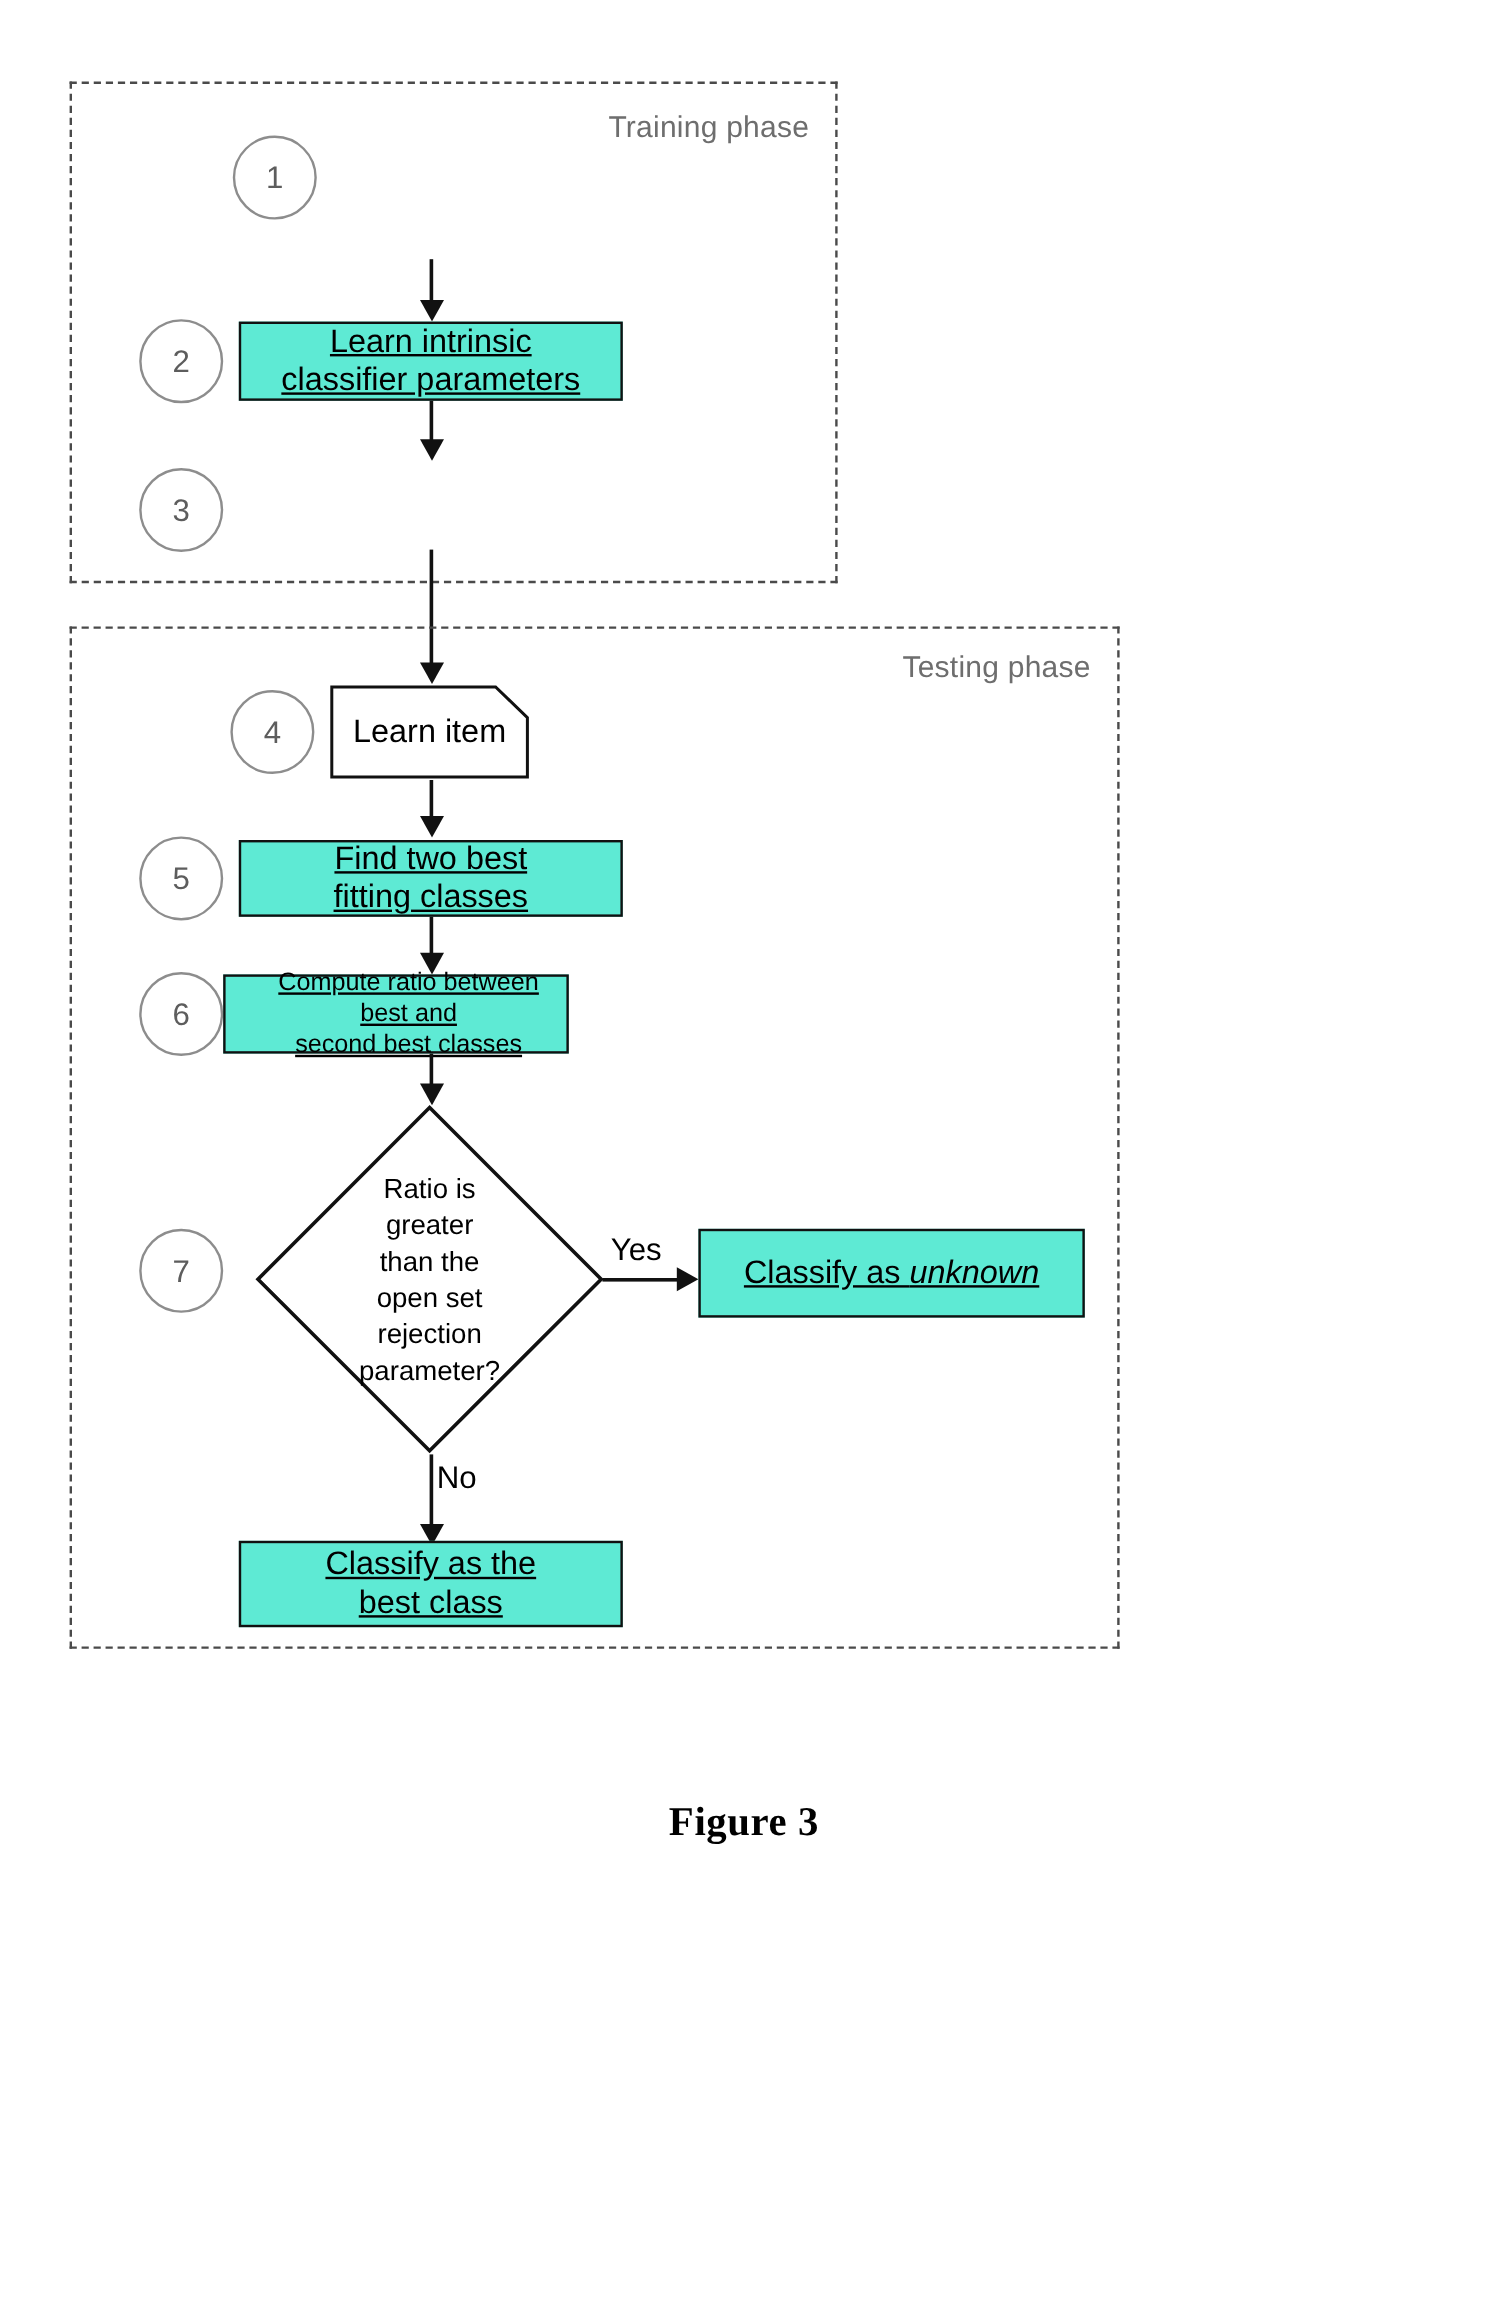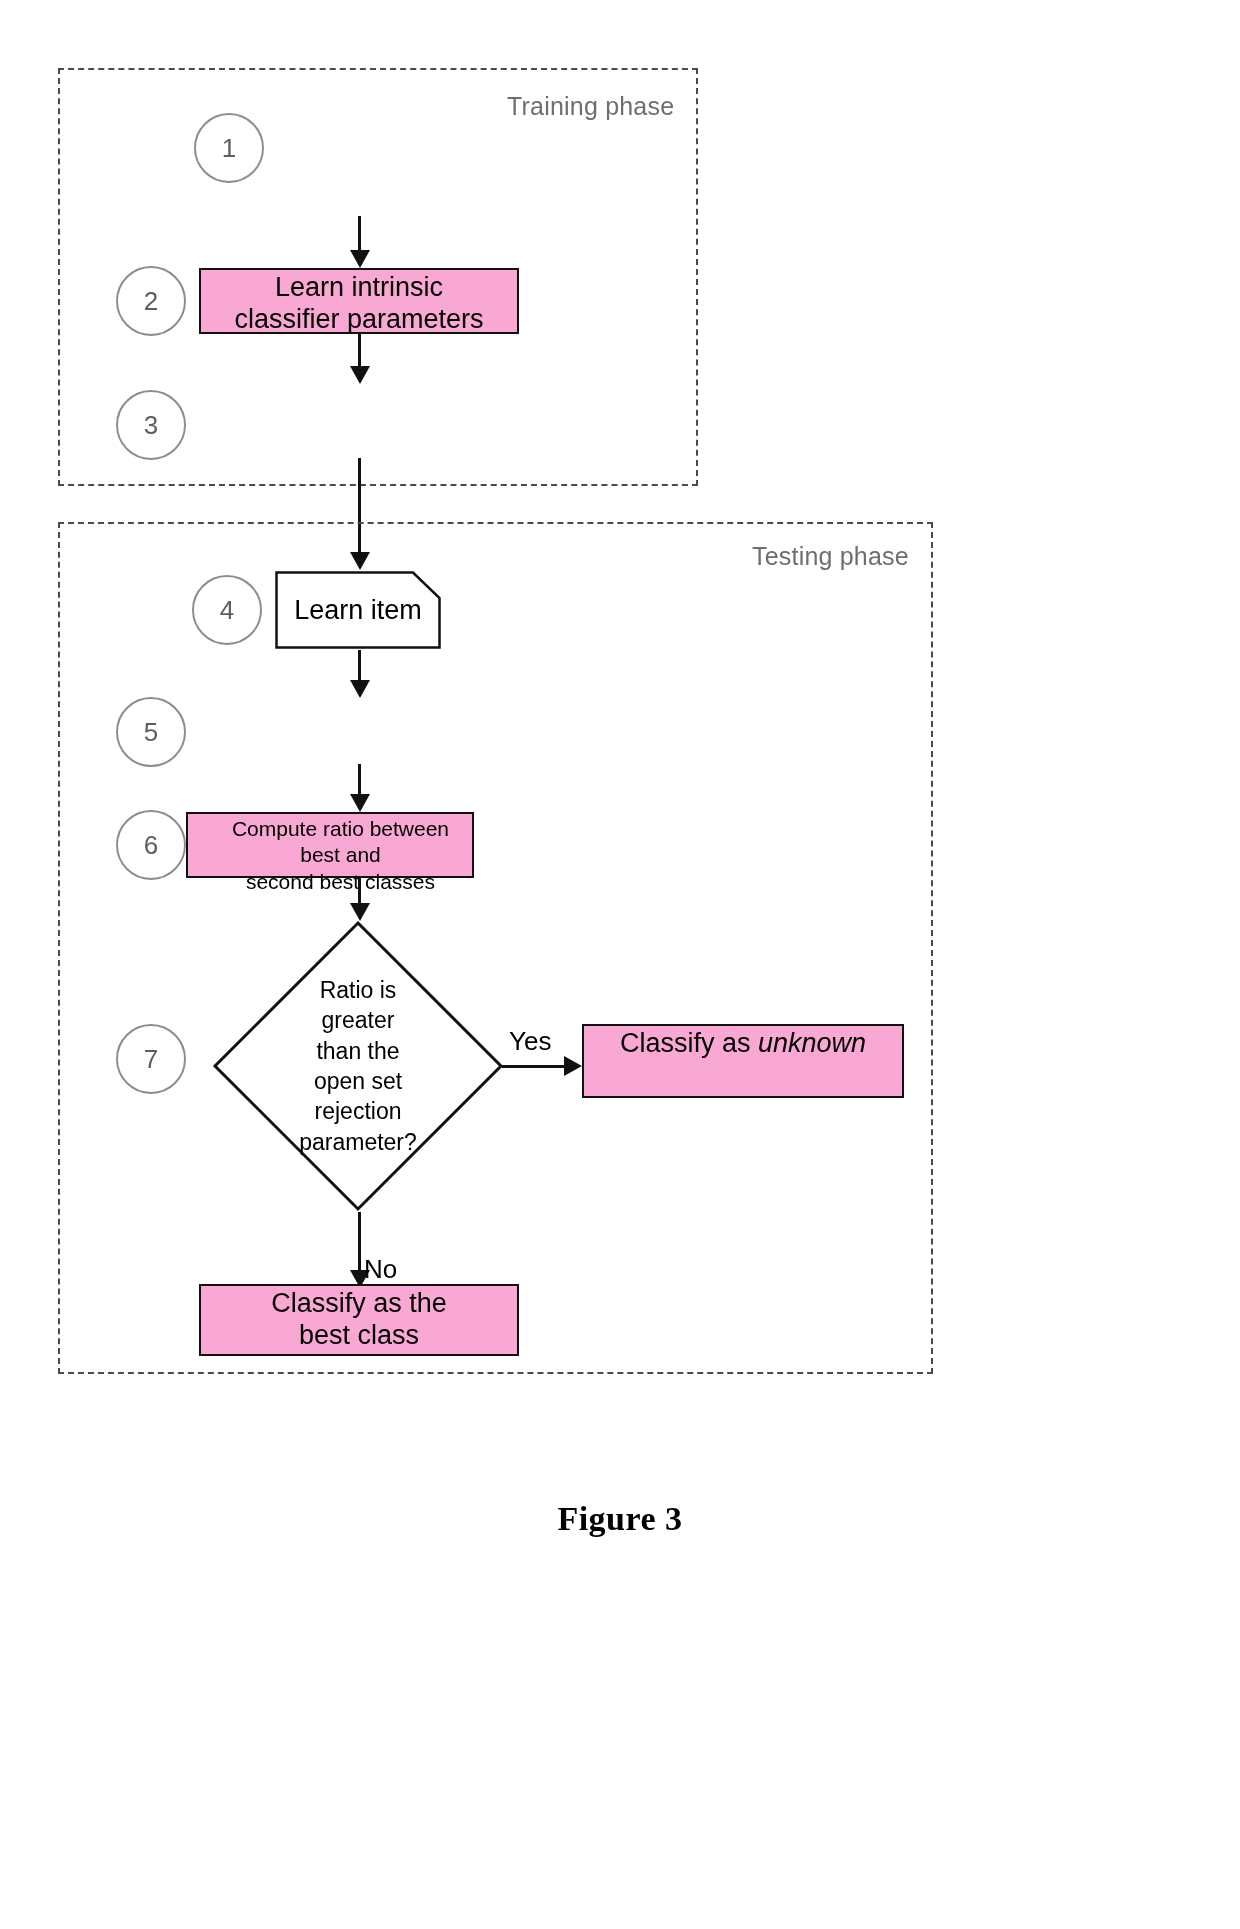--- a/index.html
+++ b/index.html
@@ -48,27 +48,29 @@
     align-items: center;
     justify-content: center;
     font-size: 26px;
     color: #5d5d5d;
     background: #ffffff;
   }
 
   
   .proc-box {
     border: 2.5px solid #111111;
-    background: #f9a8d4;
+    background: #5eead4;
     display: flex;
+    align-items: center;
     justify-content: center;
     text-align: center;
     line-height: 1.18;
     font-size: 27px;
     padding: 2px 6px;
+    text-decoration: underline;
   }
   .proc-box.small { font-size: 21px; line-height: 1.25; }
 
   
   .cylinder-wrap { position: absolute; }
   .cyl-body {
     position: absolute;
     left: 0; top: 18px;
     width: 100%;
     height: calc(100% - 36px);
@@ -208,20 +210,26 @@
       <path d="M2.5 2.5 H139 L165.5 28 V77.5 H2.5 Z" fill="#ffffff" stroke="#111111" stroke-width="2.5" stroke-linejoin="miter"></path>
     </svg>
     <div class="doc-label">Learn item</div>
   </div>
 
   <div class="vline" style="left:358px; top:650px; height:38px;"></div>
   <div class="arrow-down" style="left:350px; top:680px;"></div>
 
   <div class="abs step-circle" style="left:116px; top:697px; width:70px; height:70px;">
     <span>5</span>
+  </div>
+  <div class="abs proc-box" style="left:199px; top:700px; width:320px; height:64px;">
+    <div>
+      <div>Find two best</div>
+      <div>fitting classes</div>
+    </div>
   </div>
 
   <div class="vline" style="left:358px; top:764px; height:36px;"></div>
   <div class="arrow-down" style="left:350px; top:794px;"></div>
 
   <div class="abs step-circle" style="left:116px; top:810px; width:70px; height:70px;">
     <span>6</span>
   </div>
   <div class="abs proc-box small" style="left:186px; top:812px; width:288px; height:66px;padding-left:27px;">
     <div>
@@ -255,21 +263,21 @@
   <div class="branch-label" style="left:509px; top:1026px;">Yes</div>
 
   <div class="abs proc-box" style="left:582px; top:1024px; width:322px; height:74px;">
     <div>
       <span>Classify as </span><span class="italic">unknown</span>
     </div>
   </div>
 
   <div class="vline" style="left:358px; top:1212px; height:68px;"></div>
   <div class="arrow-down" style="left:350px; top:1270px;"></div>
-  <div class="branch-label" style="left:364px; top:1216px;margin-top:38px;">No</div>
+  <div class="branch-label" style="left:364px; top:1216px;">No</div>
 
   <div class="abs proc-box" style="left:199px; top:1284px; width:320px; height:72px;">
     <div>
       <div>Classify as the</div>
       <div>best class</div>
     </div>
   </div>
 
   <div class="caption" style="top:1500px;">Figure 3</div>
 

